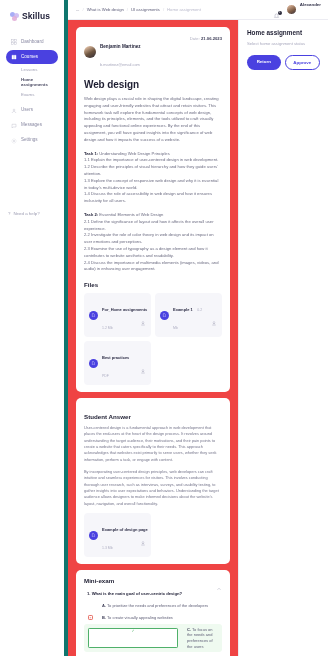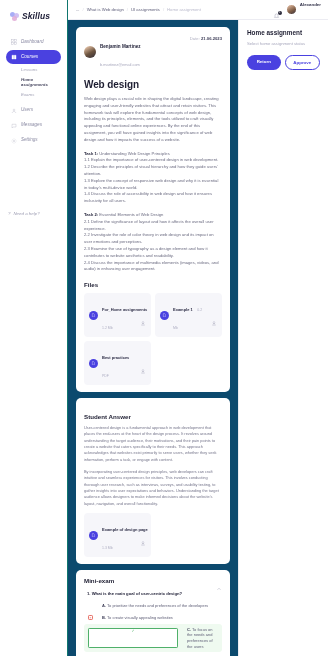--- a/index.html
+++ b/index.html
@@ -7,23 +7,22 @@
     width: 328px; height: 656px;
     background: #ffffff;
     font-family: "Liberation Sans", sans-serif;
     overflow: hidden;
   }
   .app { display: flex; width: 328px; height: 656px; background: #f7f7fa; }
 
   
   .sidebar {
     width: 68px; min-width: 68px; height: 656px;
-    background: #ffffff; border-right: 1px solid #0f766e;
+    background: #ffffff; border-right: 4px solid #0f766e;
     padding: 9px 6px 0 6px;
-    font-style: italic;
   }
   .brand { display: flex; align-items: center; gap: 3px; padding: 2px 4px 14px 4px; }
   .brand-mark { width: 9px; height: 9px; position: relative; flex: 0 0 auto; }
   .brand-mark i {
     position: absolute; width: 5px; height: 5px; border-radius: 50%;
     opacity: .85;
   }
   .brand-mark i:nth-child(1) { left: 0; top: 0; background: #9aa0f5; }
   .brand-mark i:nth-child(2) { right: 0; top: 1px; background: #c9b6f0; }
   .brand-mark i:nth-child(3) { left: 2px; bottom: 0; background: #e0a9d6; }
@@ -80,21 +79,21 @@
     flex: 0 0 auto; border: .5px solid #ffffff;
   }
   .u-name { font-size: 4.4px; color: #33334a; font-weight: 600; line-height: 1.3; }
   .u-role { font-size: 3.6px; color: #aaaabf; line-height: 1.3; }
 
   .body-row { flex: 1; display: flex; min-height: 0; overflow: hidden; }
 
   
   .center {
     flex: 1; min-width: 0; overflow: hidden;
-    padding: 7px 8px 8px 8px; background: #0c4a6e;
+    padding: 7px 8px 8px 8px; background: #ef4444;
   }
   .card { background: #ffffff; border-radius: 5px; padding: 7px 8px; margin-bottom: 6px; }
 
   .stu-head { display: flex; align-items: flex-start; justify-content: space-between; }
   .stu-left { display: flex; align-items: center; gap: 4px; }
   .stu-av {
     width: 12px; height: 12px; border-radius: 50%;
     background: linear-gradient(150deg,#d8b79c 15%,#6e5540 55%,#2f2b36 100%);
     flex: 0 0 auto;
   }

